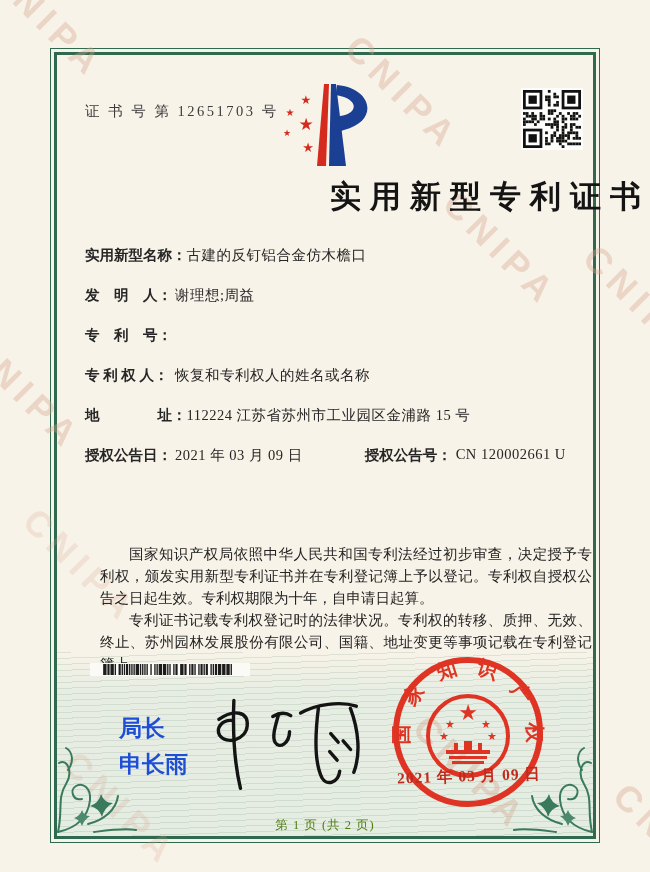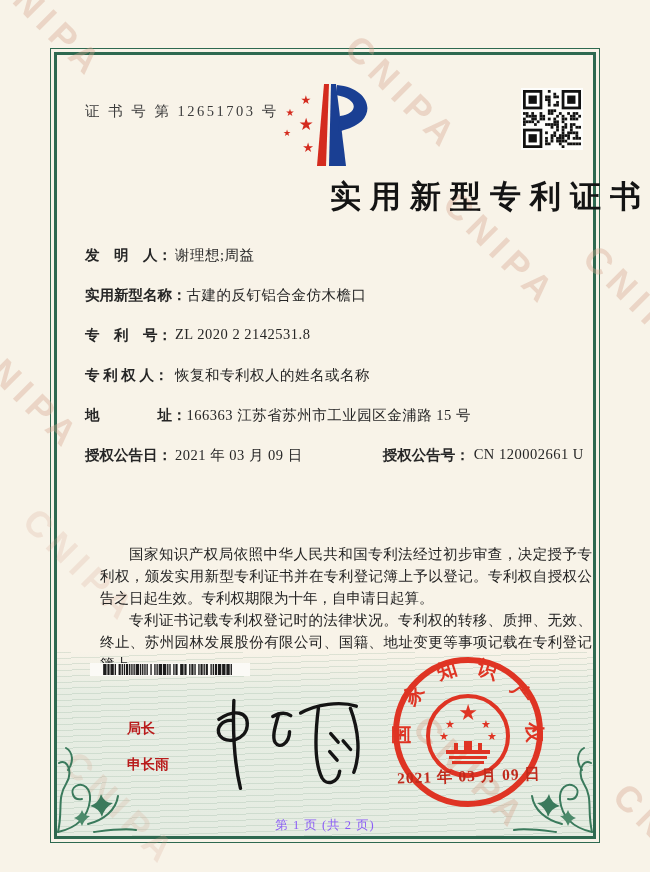--- a/index.html
+++ b/index.html
@@ -39,45 +39,45 @@
   .title {
     position:absolute; z-index:5; left:0; top:176px; width:100%;
     text-align:right; font-size:31px; font-weight:bold; letter-spacing:9px; color:#141414;
   }
   
   .rows { position:absolute; z-index:5; left:85px; top:246px; width:490px; font-size:14.5px; }
   .row { display:flex; height:40px; align-items:flex-start; color:#262626; }
   .row .lbl { flex:0 0 90px; font-weight:600; white-space:nowrap; }
   .row .val { white-space:nowrap; letter-spacing:0.5px; }
   .row.dual .pair { display:flex; }
-  .row.dual .pair.right { margin-left:80px; }
+  .row.dual .pair.right { margin-left:62px; }
   .row.dual .pair.right .lbl { flex:0 0 auto; margin-right:4px; }
   
   .paras { position:absolute; z-index:5; left:100px; top:508px; width:492px;
            font-size:14.5px; line-height:22px; color:#232323;margin-top:35px; }
   .paras p { text-indent:2em; text-align:justify; }
   
   .barcode { position:absolute; z-index:5; left:90px; top:663px; background:#fbfaf6; padding:1px 2px; }
   
   .officer {
-    position:absolute; z-index:5; left:127px; top:710px;
-    font-family:"Liberation Sans","DejaVu Sans",sans-serif; font-size:14px;
-    font-weight:600; color:#b91c1c; line-height:36px;
+    position:absolute; z-index:5; left:119px; top:710px;
+    font-family:"Liberation Sans","DejaVu Sans",sans-serif; font-size:23px;
+    font-weight:600; color:#1d4ed8; line-height:36px;
   }
   .signature { position:absolute; z-index:5; left:196px; top:686px; transform:rotate(-3deg); }
   .seal { position:absolute; z-index:6; left:388px; top:652px; opacity:0.95; }
   .seal-date {
     position:absolute; z-index:7; left:397px; top:766px; width:150px;
     color:#c02a1c; font-size:15.5px; font-weight:bold; letter-spacing:1px;
     transform:rotate(-2deg); white-space:nowrap;
   }
   
   .footer {
     position:absolute; z-index:5; left:0; top:817px; width:100%;
-    text-align:center; font-size:12.5px; color:#8b5cf6; letter-spacing:1px;
+    text-align:center; font-size:12.5px; color:#4d7c0f; letter-spacing:1px;
   }
   .flourish { position:absolute; z-index:4; }
   .flourish.bl { left:54px; top:740px; }
   .flourish.br { right:54px; top:740px; transform:scaleX(-1); }
 </style>
 </head>
 <body>
 
 <div class="page">
 
@@ -257,38 +257,37 @@
       <rect x="48" y="6" width="9" height="9" fill="#111"></rect>
       <rect x="0" y="42" width="21" height="21" fill="#111"></rect>
       <rect x="3" y="45" width="15" height="15" fill="#fff"></rect>
       <rect x="6" y="48" width="9" height="9" fill="#111"></rect>
     </svg>
 
   <div class="title">实用新型专利证书</div>
 
   <div class="rows">
     <div class="row">
+      <span class="lbl">实用新型名称：</span>
+      <span class="val">古建的反钉铝合金仿木檐口</span>
+    </div>
+    <div class="row">
       <span class="lbl">发　明　人：</span>
       <span class="val">谢理想;周益</span>
     </div>
     <div class="row">
-      <span class="lbl">实用新型名称：</span>
-      <span class="val">古建的反钉铝合金仿木檐口</span>
-    </div>
-    <div class="row">
       <span class="lbl">专　利　号：</span>
-      <span class="val">ZL 2020 2 2142531.8</span>
     </div>
     <div class="row">
       <span class="lbl">专 利 权 人：</span>
       <span class="val">恢复和专利权人的姓名或名称</span>
     </div>
     <div class="row">
       <span class="lbl">地　　　　址：</span>
-      <span class="val">166363 江苏省苏州市工业园区金浦路 15 号</span>
+      <span class="val">112224 江苏省苏州市工业园区金浦路 15 号</span>
     </div>
     <div class="row dual">
       <span class="pair left">
         <span class="lbl">授权公告日：</span>
         <span class="val">2021 年 03 月 09 日</span>
       </span>
       <span class="pair right">
         <span class="lbl">授权公告号：</span>
         <span class="val">CN 120002661 U</span>
       </span>

